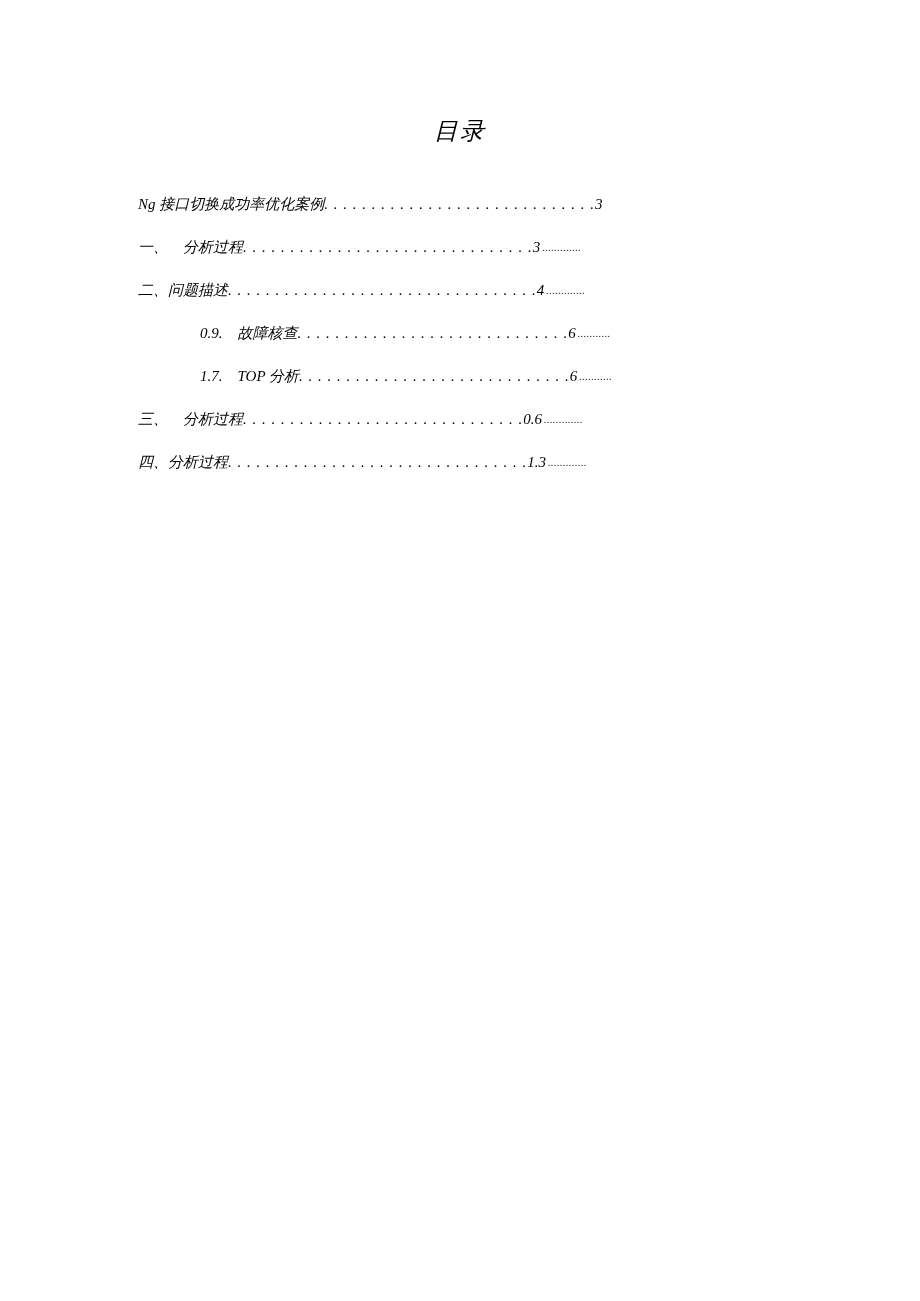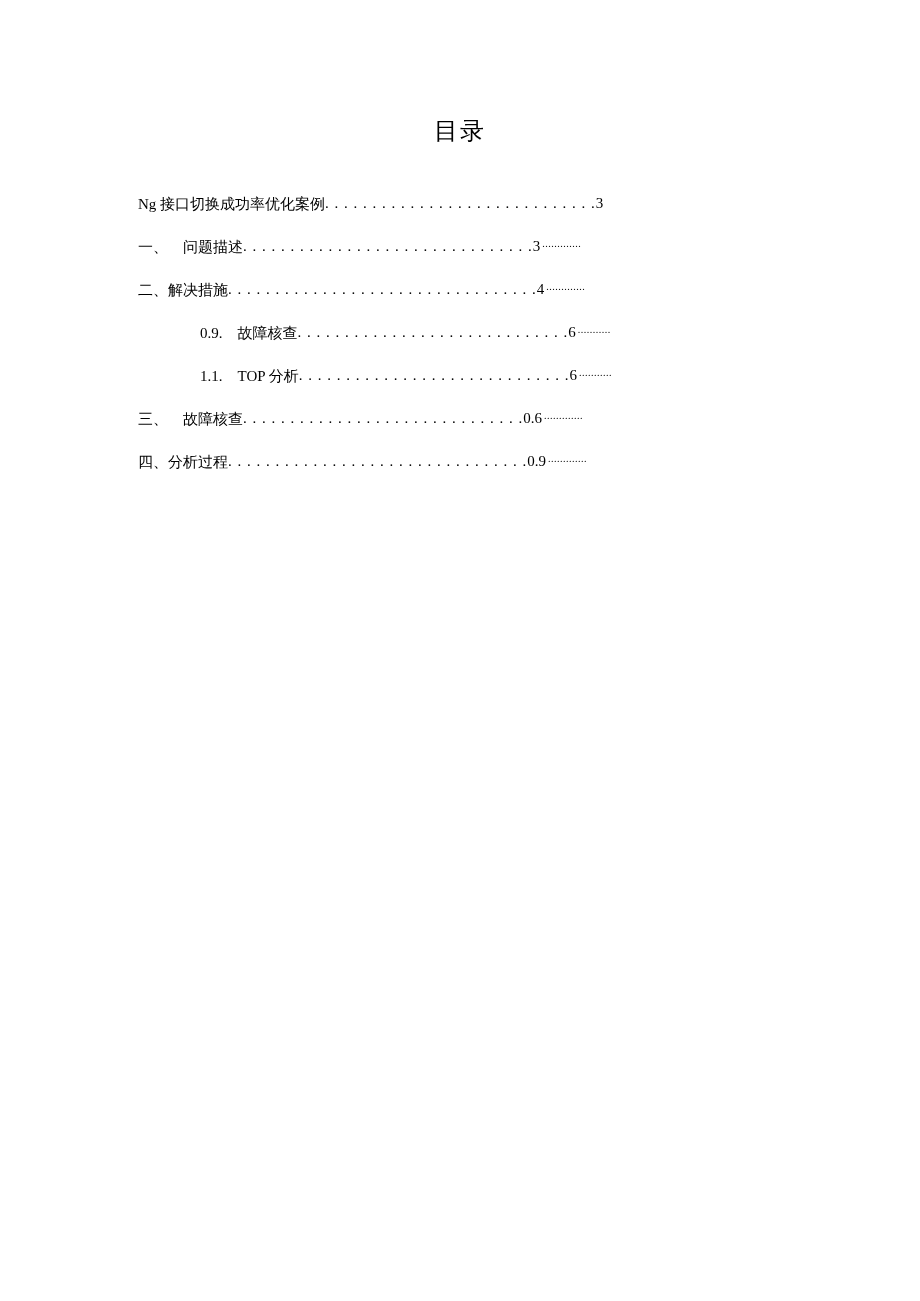--- a/index.html
+++ b/index.html
@@ -1,18 +1,19 @@
 <!DOCTYPE html>
 <html><head>
   <meta charset="utf-8">
   <style>
     * {
       margin: 0;
       padding: 0;
       box-sizing: border-box;
+      font-style: italic;
     }
     body {
       width: 920px;
       height: 1301px;
       background: #ffffff;
       font-family: "SimSun", "宋体", serif;
       color: #000000;
       padding-top: 115px;
     }
     .title {
@@ -22,21 +23,21 @@
       margin-bottom: 48px;
       letter-spacing: 2px;
     }
     .toc {
       margin-left: 138px;
       margin-right: 138px;
       font-size: 15px;
     }
     .toc-entry {
       display: flex;
-      align-items: flex-start;
+      align-items: center;
       margin-bottom: 24px;
       white-space: nowrap;
     }
     .toc-entry.indent {
       padding-left: 62px;
     }
     .entry-label {
       flex: 0 0 auto;
     }
     .dots {
@@ -61,48 +62,48 @@
 <div class="title">目录</div>
 
 <div class="toc">
   <div class="toc-entry">
     <span class="entry-label">Ng 接口切换成功率优化案例</span>
     <span class="dots">. . . . . . . . . . . . . . . . . . . . . . . . . . . . .</span>
     <span class="entry-page">3</span>
     <span class="dots-tail"></span>
   </div>
   <div class="toc-entry">
-    <span class="entry-label">一、　问题描述 </span>
+    <span class="entry-label">一、　分析过程 </span>
     <span class="dots">. . . . . . . . . . . . . . . . . . . . . . . . . . . . . . .</span>
     <span class="entry-page">3</span>
     <span class="dots-tail">.............</span>
   </div>
   <div class="toc-entry">
-    <span class="entry-label">二、解决措施</span>
+    <span class="entry-label">二、问题描述</span>
     <span class="dots">. . . . . . . . . . . . . . . . . . . . . . . . . . . . . . . . .</span>
     <span class="entry-page">4</span>
     <span class="dots-tail">.............</span>
   </div>
   <div class="toc-entry indent">
     <span class="entry-label">0.9.　故障核查 </span>
     <span class="dots">. . . . . . . . . . . . . . . . . . . . . . . . . . . . .</span>
     <span class="entry-page">6</span>
     <span class="dots-tail">...........</span>
   </div>
   <div class="toc-entry indent">
-    <span class="entry-label">1.1.　TOP 分析 </span>
+    <span class="entry-label">1.7.　TOP 分析 </span>
     <span class="dots">. . . . . . . . . . . . . . . . . . . . . . . . . . . . .</span>
     <span class="entry-page">6</span>
     <span class="dots-tail">...........</span>
   </div>
   <div class="toc-entry">
-    <span class="entry-label">三、　故障核查 </span>
+    <span class="entry-label">三、　分析过程 </span>
     <span class="dots">. . . . . . . . . . . . . . . . . . . . . . . . . . . . . .</span>
     <span class="entry-page">0.6</span>
     <span class="dots-tail">.............</span>
   </div>
   <div class="toc-entry">
     <span class="entry-label">四、分析过程 </span>
     <span class="dots">. . . . . . . . . . . . . . . . . . . . . . . . . . . . . . . .</span>
-    <span class="entry-page">0.9</span>
+    <span class="entry-page">1.3</span>
     <span class="dots-tail">.............</span>
   </div>
 </div>
 
 </body></html>

